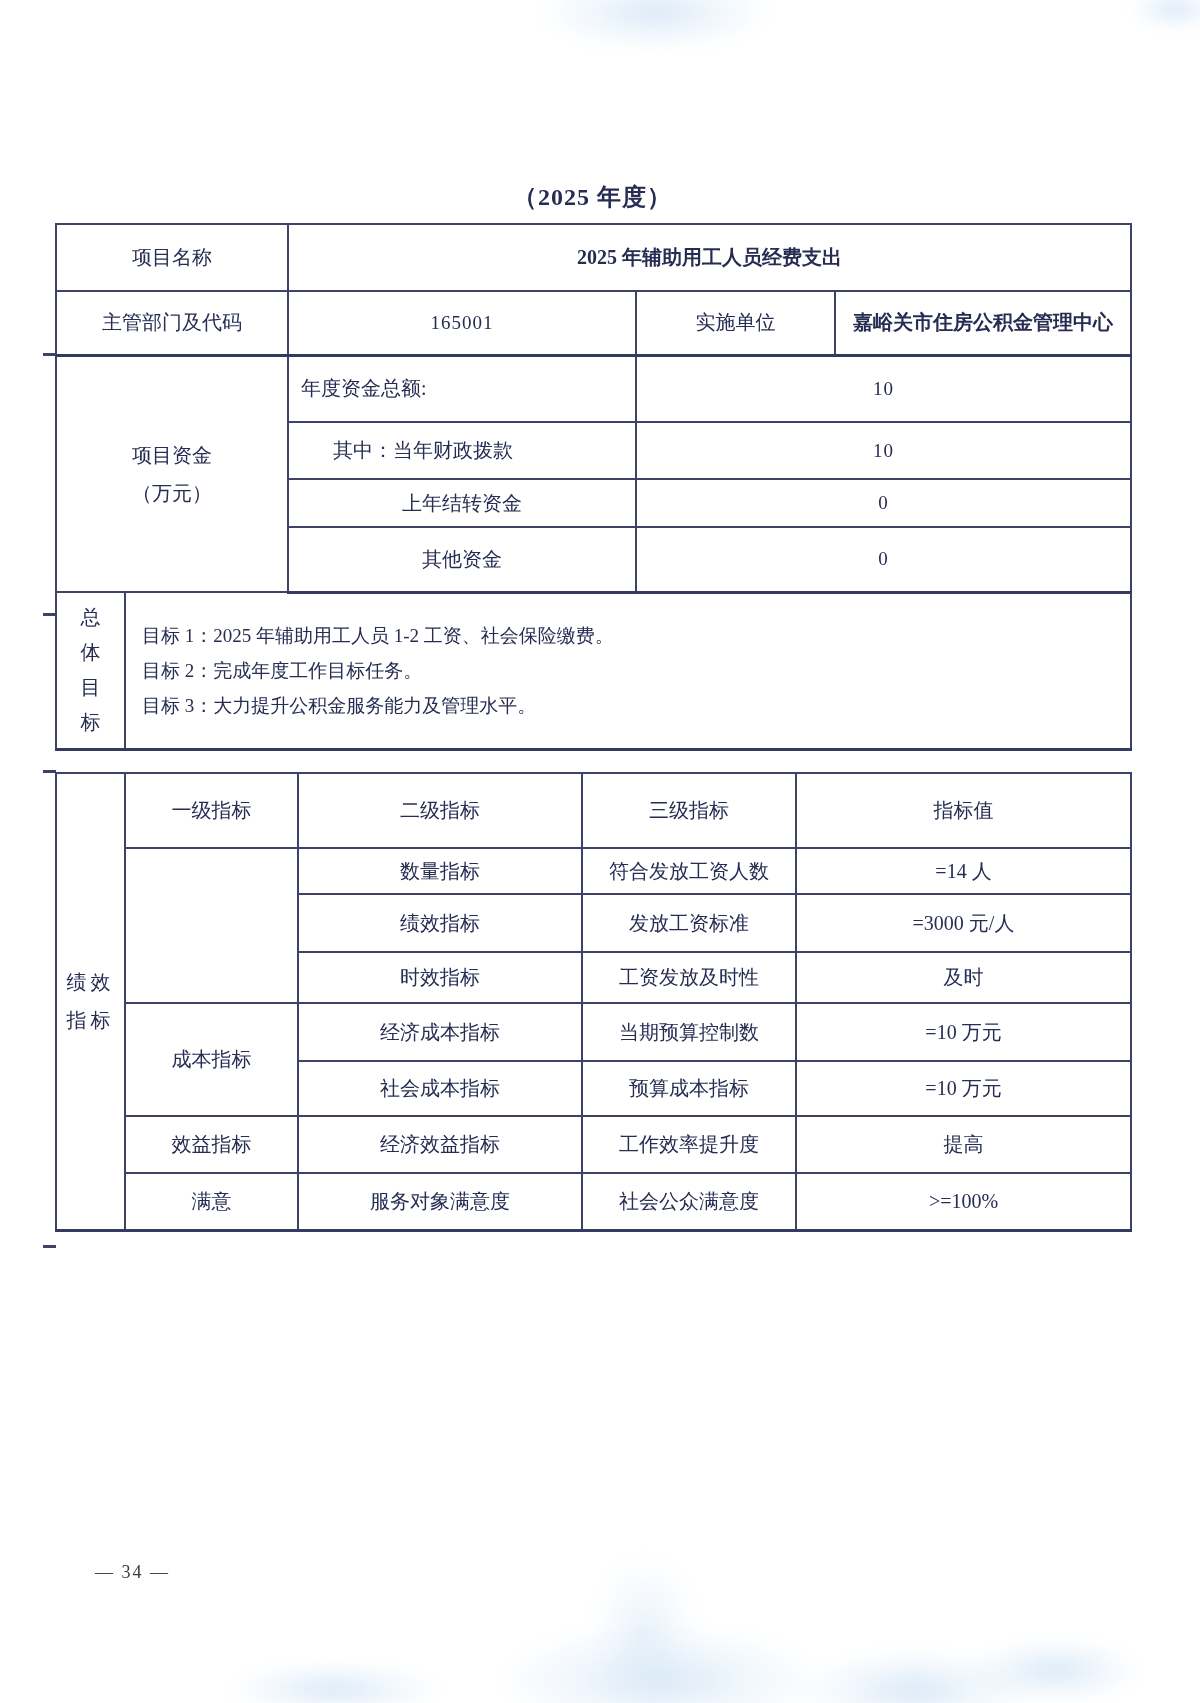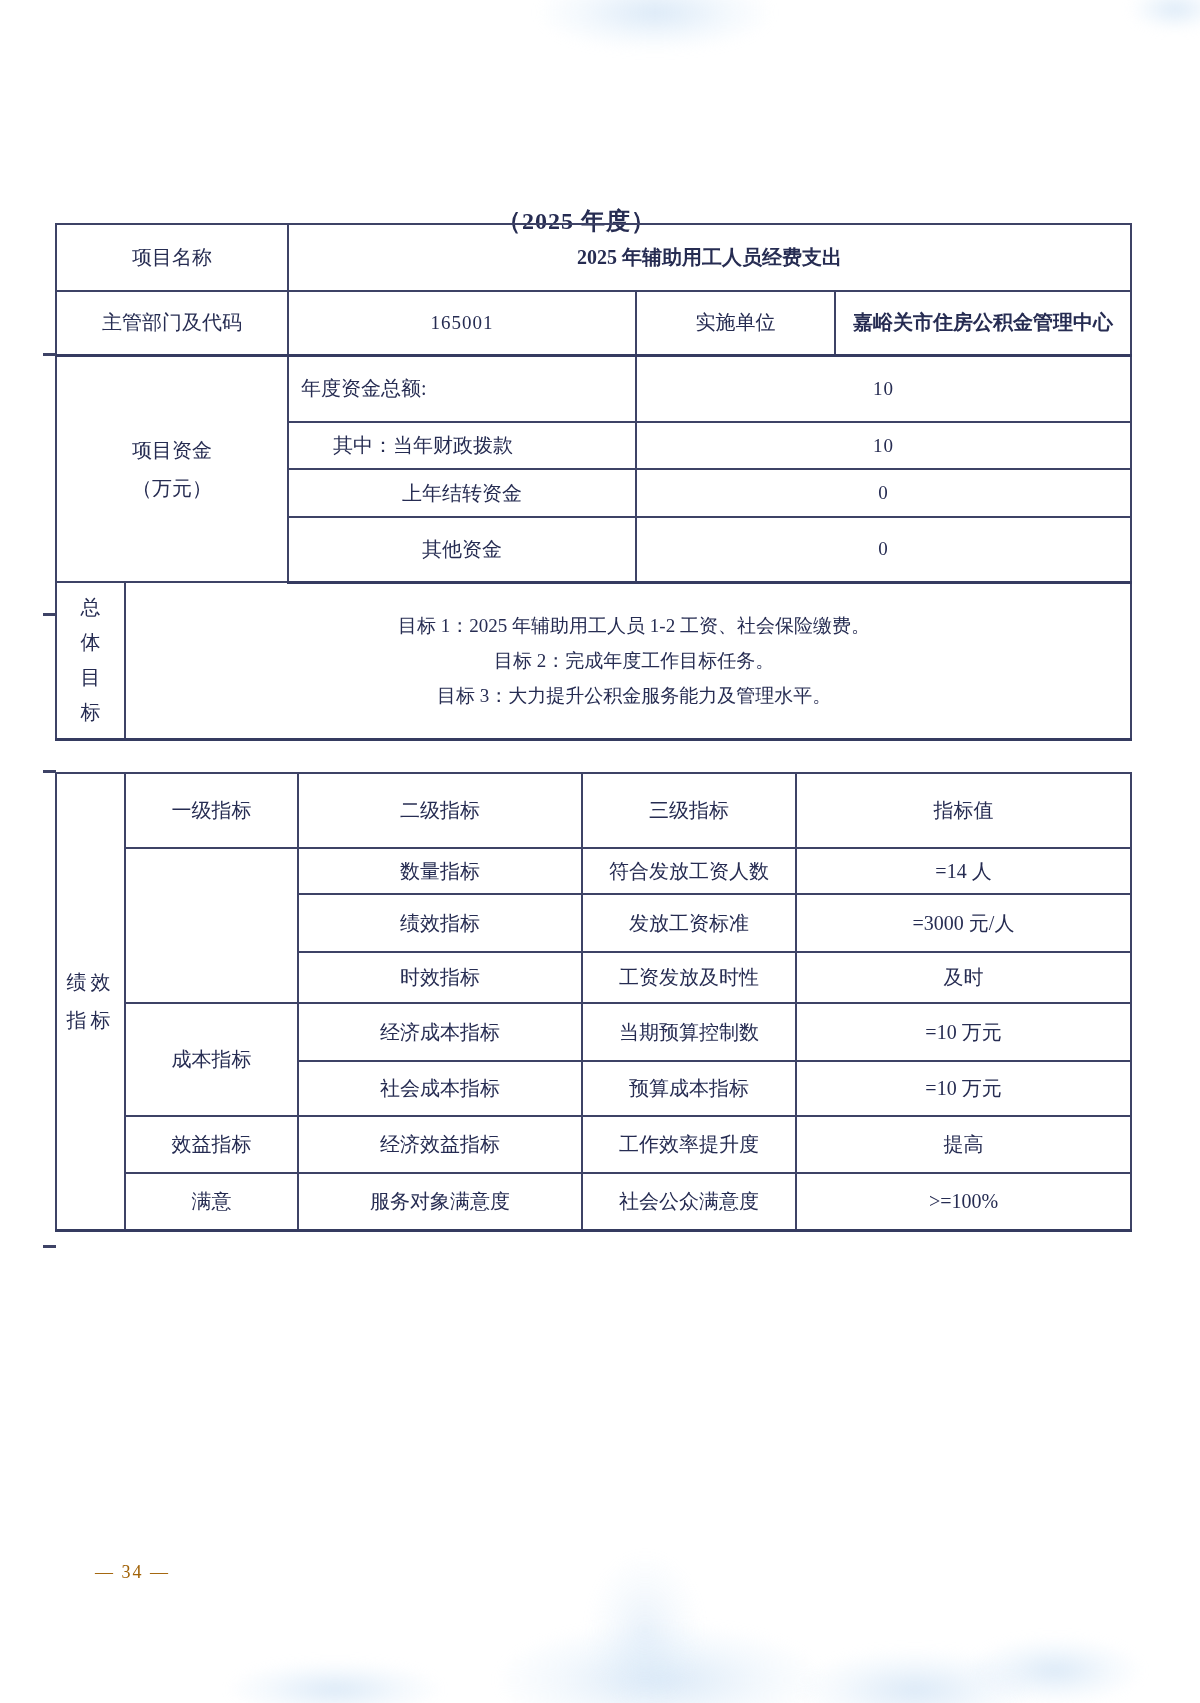--- a/index.html
+++ b/index.html
@@ -6,52 +6,52 @@
   .sheet{
     position:relative;width:1200px;height:1703px;background:#ffffff;overflow:hidden;
     font-family:"Liberation Serif","DejaVu Serif",serif;
     color:#262c52;
   }
   .title{
     position:absolute;top:114px;left:55px;width:1075px;text-align:center;
     font-size:30px;font-weight:bold;letter-spacing:1px;
   }
   .subtitle{
-    position:absolute;top:181px;left:39px;width:1075px;text-align:center;
-    font-size:24px;font-weight:bold;letter-spacing:1px;margin-top:24px;
+    position:absolute;top:181px;left:55px;width:1075px;text-align:center;
+    font-size:24px;font-weight:bold;letter-spacing:1px;
   }
   table{
     position:absolute;left:55px;border-collapse:collapse;table-layout:fixed;
   }
   #table1{top:223px;width:1075px;}
   #table2{top:772px;width:1075px;}
   td{
     border:2px solid #3e4366;vertical-align:middle;text-align:center;
     font-size:20px;padding:4px;line-height:1.35;
   }
   #table1{border-bottom:3px solid #353b60;}
   #table2{border-bottom:3px solid #353b60;}
   .thickb td{border-bottom-width:3px;border-bottom-color:#353b60;}
   .bold{font-weight:bold;}
   .num{font-size:19px;letter-spacing:1px;}
   .left8{text-align:left;padding-left:12px;}
   .left44{text-align:left;padding-left:44px;}
-  .goals-cell{text-align:center;padding-left:16px;}
+  .goals-cell{text-align:left;padding-left:16px;}
   .goal-line{line-height:35px;font-size:19px;}
   .two-line div{line-height:38px;}
   .vlabel{
     display:inline-block;width:22px;word-break:break-all;
     line-height:35px;font-size:20px;text-align:center;
   }
   .vlabel2{
     display:inline-block;width:48px;word-break:break-all;
     line-height:38px;font-size:20px;letter-spacing:4px;text-align:center;
   }
   .pagenum{
-    position:absolute;left:95px;top:1562px;font-size:18px;color:#a16207;
+    position:absolute;left:95px;top:1562px;font-size:18px;color:#404040;
     letter-spacing:2px;
   }
   .stub{position:absolute;width:13px;height:3px;background:#3e4366;}
   .stub1{left:43px;top:353px;}
   .stub2{left:43px;top:613px;}
   .stub3{left:43px;top:770px;}
   .stub4{left:43px;top:1245px;}
   .smudge{
     position:absolute;border-radius:50%;
     background:radial-gradient(ellipse at center, rgba(178,208,238,0.45) 0%, rgba(210,230,248,0.25) 45%, rgba(255,255,255,0) 75%);
@@ -100,21 +100,21 @@
       <td class="bold">嘉峪关市住房公积金管理中心</td>
     </tr>
     <tr style="height:67px">
       <td colspan="2" rowspan="4" class="two-line">
         <div>项目资金</div>
         <div>（万元）</div>
       </td>
       <td class="left8">年度资金总额:</td>
       <td colspan="2" class="num">10</td>
     </tr>
-    <tr style="height:47px">
+    <tr style="height:57px">
       <td class="left44">其中：当年财政拨款</td>
       <td colspan="2" class="num">10</td>
     </tr>
     <tr style="height:48px">
       <td>上年结转资金</td>
       <td colspan="2" class="num">0</td>
     </tr>
     <tr style="height:65px" class="thickb">
       <td>其他资金</td>
       <td colspan="2" class="num">0</td>

